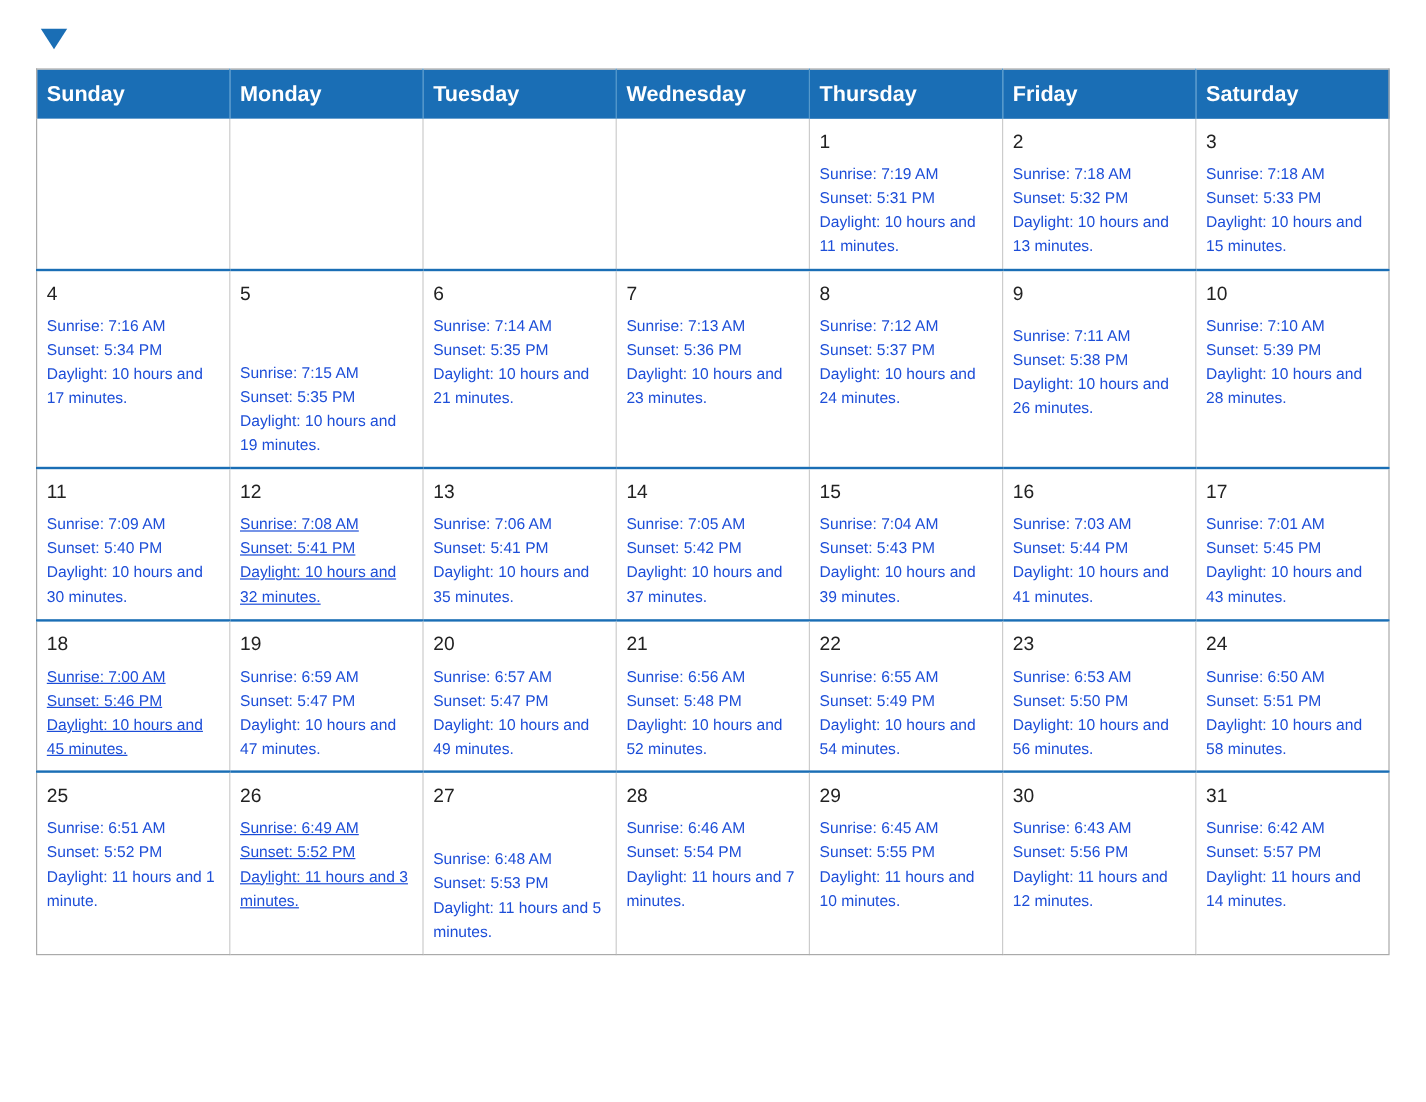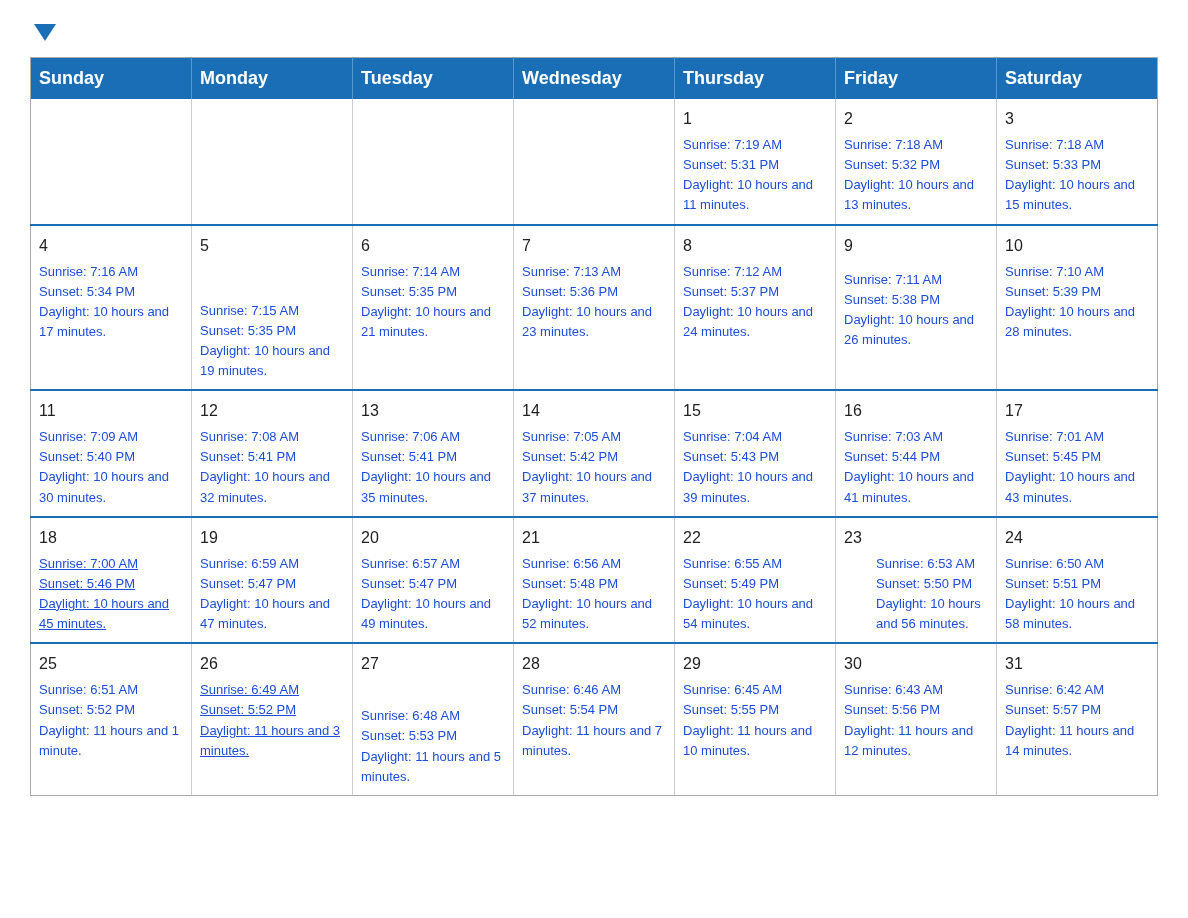--- a/index.html
+++ b/index.html
@@ -191,21 +191,21 @@
       </tr>
       <tr>
         <td>
           <div class="day-number">11</div>
           <div class="day-info" style="white-space: pre-line;">Sunrise: 7:09 AM
 Sunset: 5:40 PM
 Daylight: 10 hours and 30 minutes.</div>
         </td>
         <td>
           <div class="day-number">12</div>
-          <div class="day-info" style="white-space: pre-line;">Sunrise: 7:08 AM
+          <div class="day-info" style="white-space: pre-line; text-decoration: underline;">Sunrise: 7:08 AM
 Sunset: 5:41 PM
 Daylight: 10 hours and 32 minutes.</div>
         </td>
         <td>
           <div class="day-number">13</div>
           <div class="day-info" style="white-space: pre-line;">Sunrise: 7:06 AM
 Sunset: 5:41 PM
 Daylight: 10 hours and 35 minutes.</div>
         </td>
         <td>
@@ -259,21 +259,21 @@
 Daylight: 10 hours and 52 minutes.</div>
         </td>
         <td>
           <div class="day-number">22</div>
           <div class="day-info" style="white-space: pre-line;">Sunrise: 6:55 AM
 Sunset: 5:49 PM
 Daylight: 10 hours and 54 minutes.</div>
         </td>
         <td>
           <div class="day-number">23</div>
-          <div class="day-info" style="white-space: pre-line; margin-left: 32px;">Sunrise: 6:53 AM
+          <div class="day-info" style="white-space: pre-line;">Sunrise: 6:53 AM
 Sunset: 5:50 PM
 Daylight: 10 hours and 56 minutes.</div>
         </td>
         <td>
           <div class="day-number">24</div>
           <div class="day-info" style="white-space: pre-line;">Sunrise: 6:50 AM
 Sunset: 5:51 PM
 Daylight: 10 hours and 58 minutes.</div>
         </td>
       </tr>

